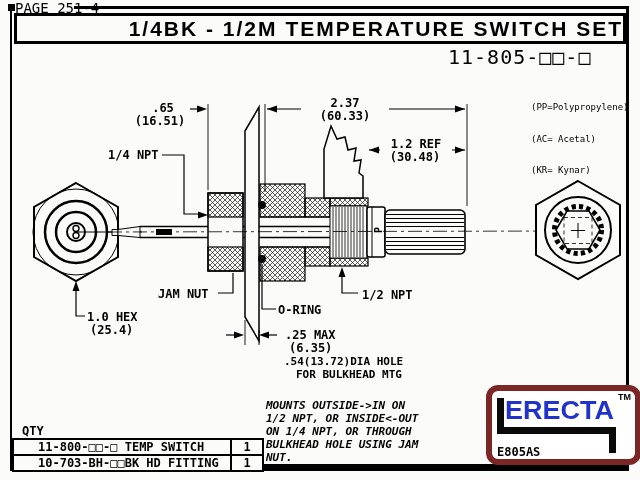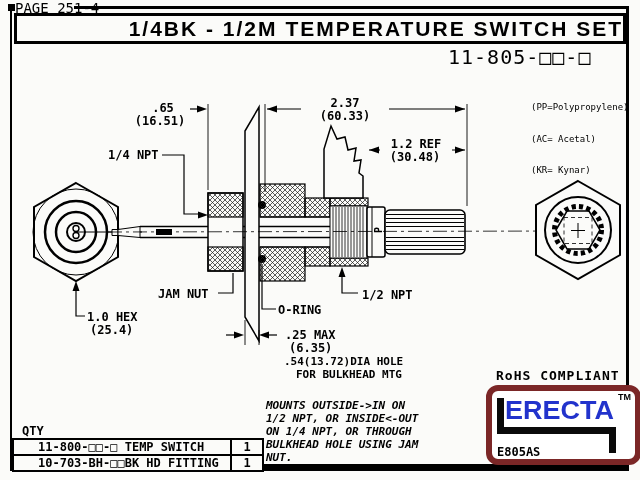--- a/index.html
+++ b/index.html
@@ -236,21 +236,20 @@
       <span class="qc">1</span>
     </div>
     <div class="tbl-row">
       <span class="pc">10-703-BH-□□BK HD FITTING</span>
       <span class="qc">1</span>
     </div>
   </div>
 
   <div class="abs mount-note">MOUNTS OUTSIDE-&gt;IN ON 1/2 NPT, OR INSIDE&lt;-OUT ON 1/4 NPT, OR THROUGH BULKHEAD HOLE USING JAM NUT.</div>
 
-  <div class="abs rohs">RoHS COMPLIANT</div>
   <div class="abs logo-box">
     <span class="tm-mark">TM</span>
     <div class="bar bar-vl"></div>
     <div class="bar bar-h"></div>
     <div class="bar bar-vr"></div>
     <span class="brand-top">ERECTA</span>
     <span class="model-code">E805AS</span>
   </div>
 
 </div>

